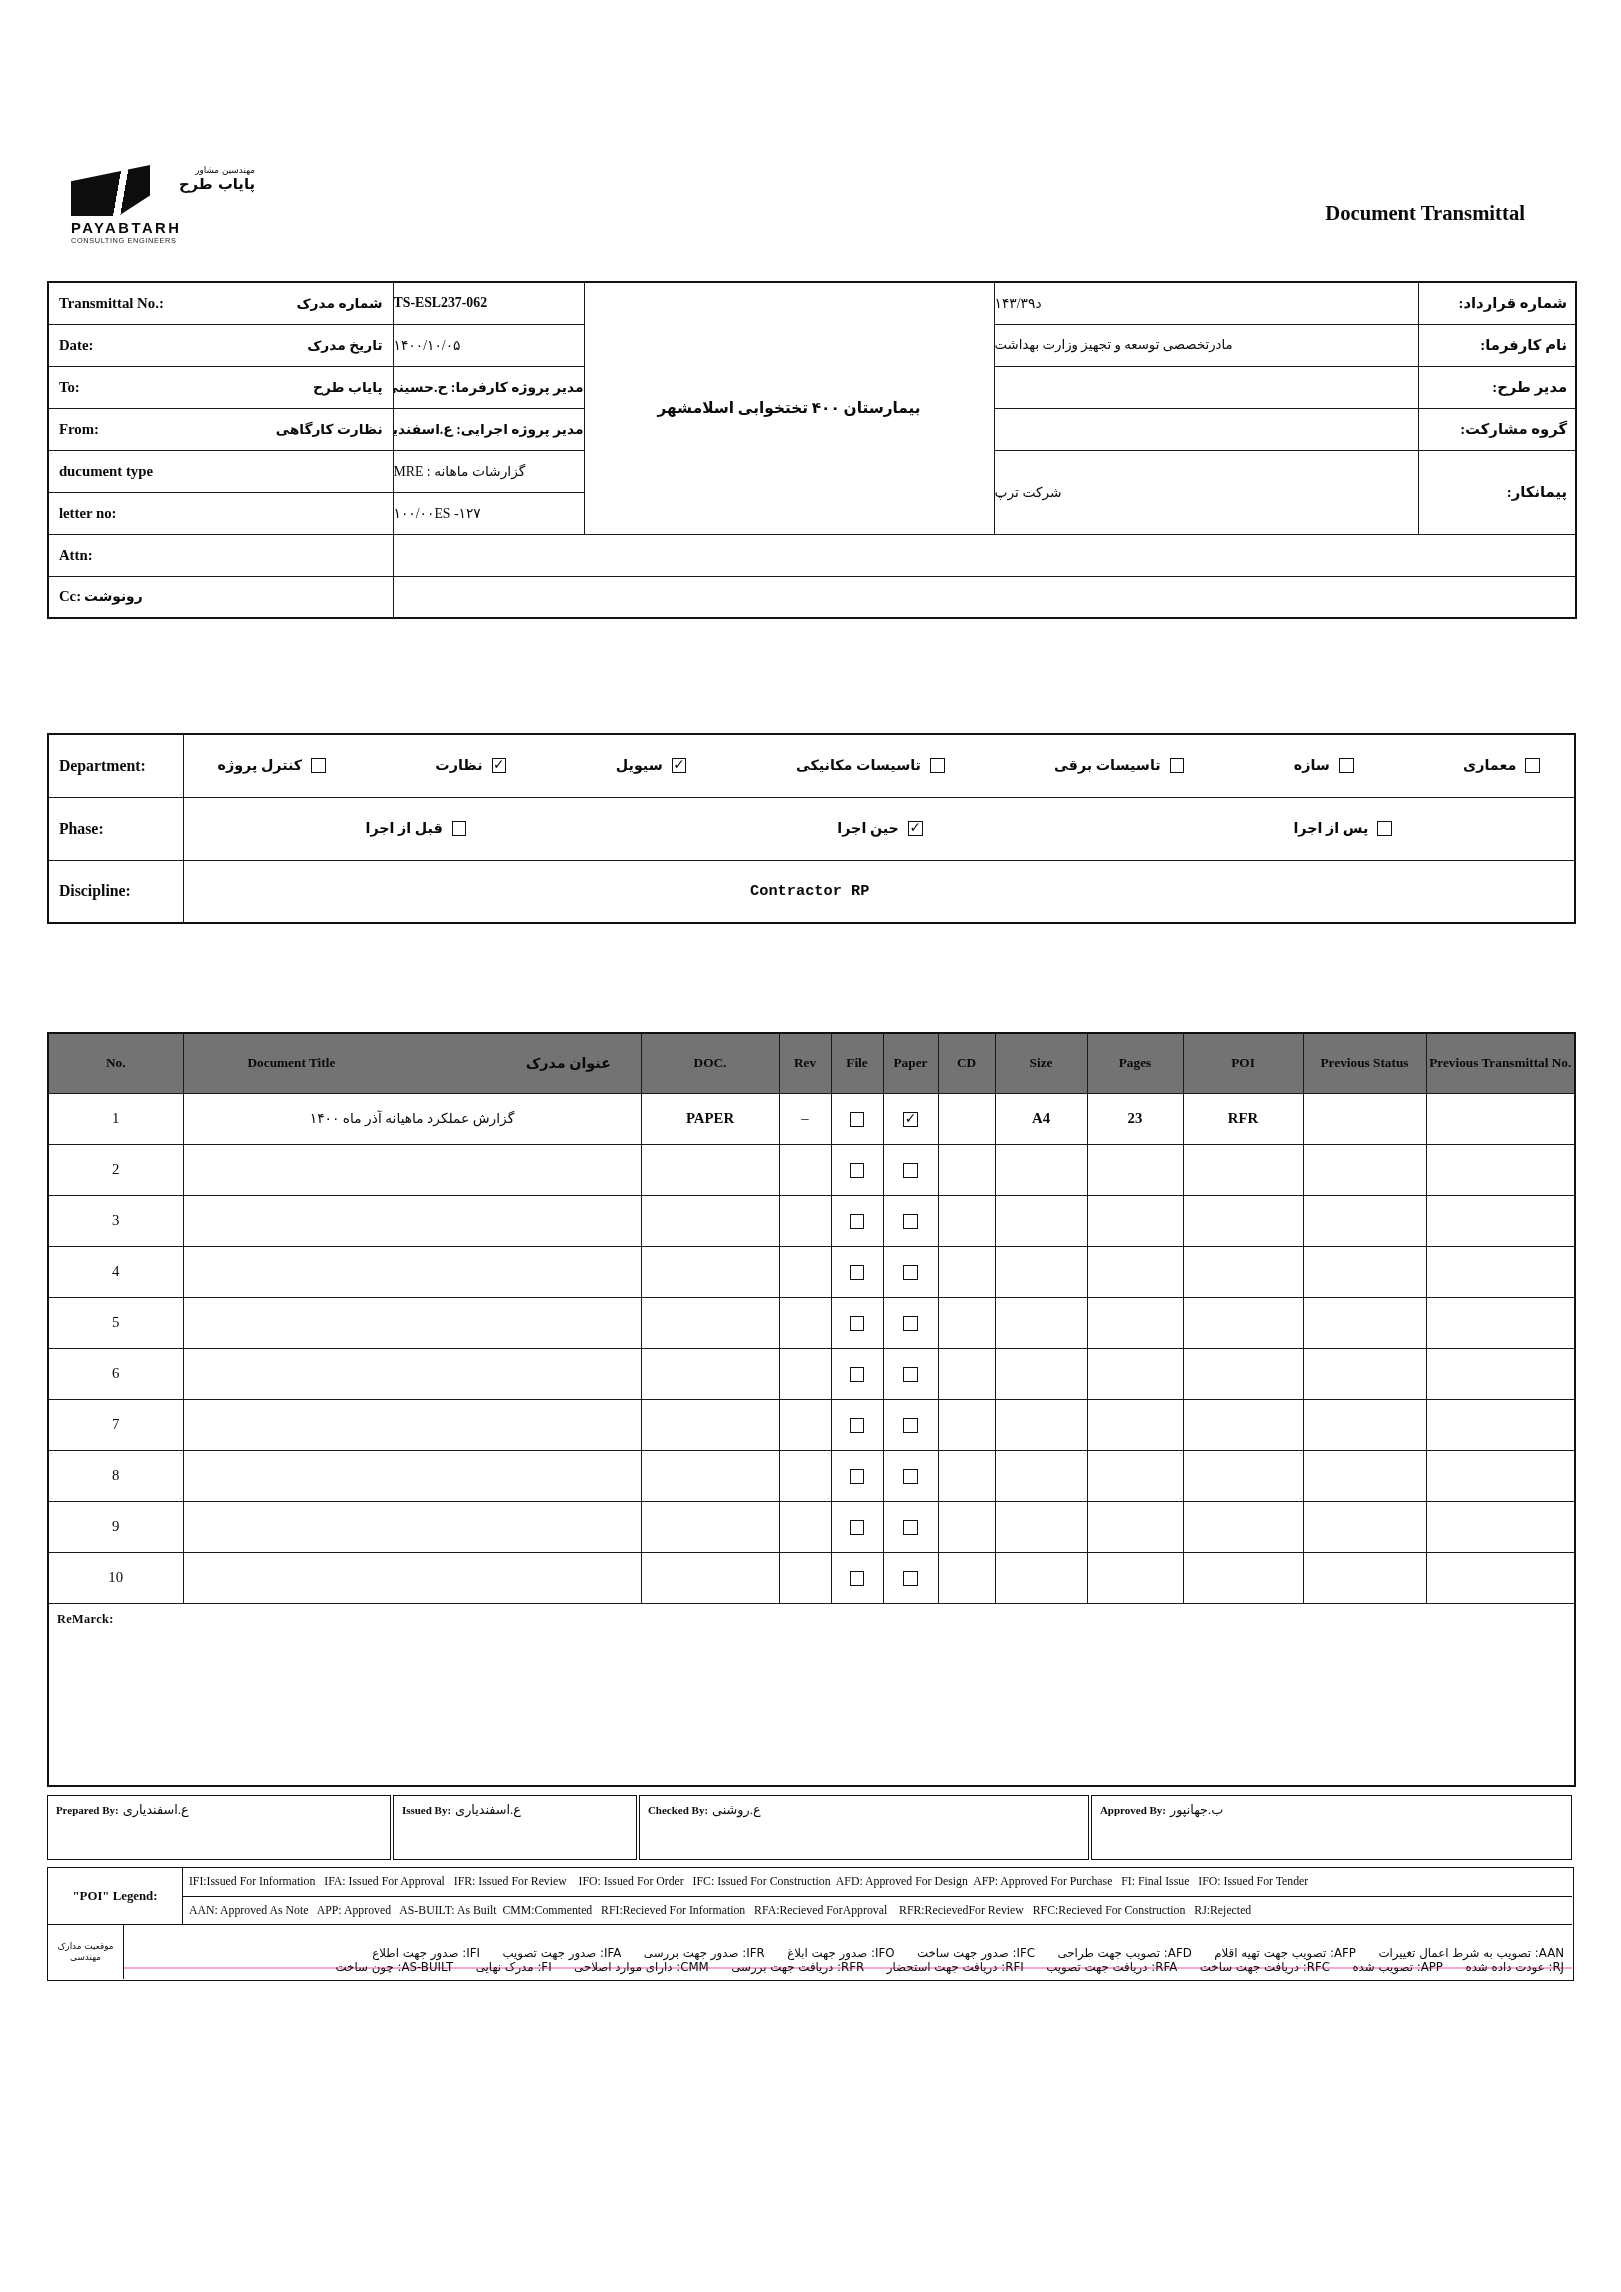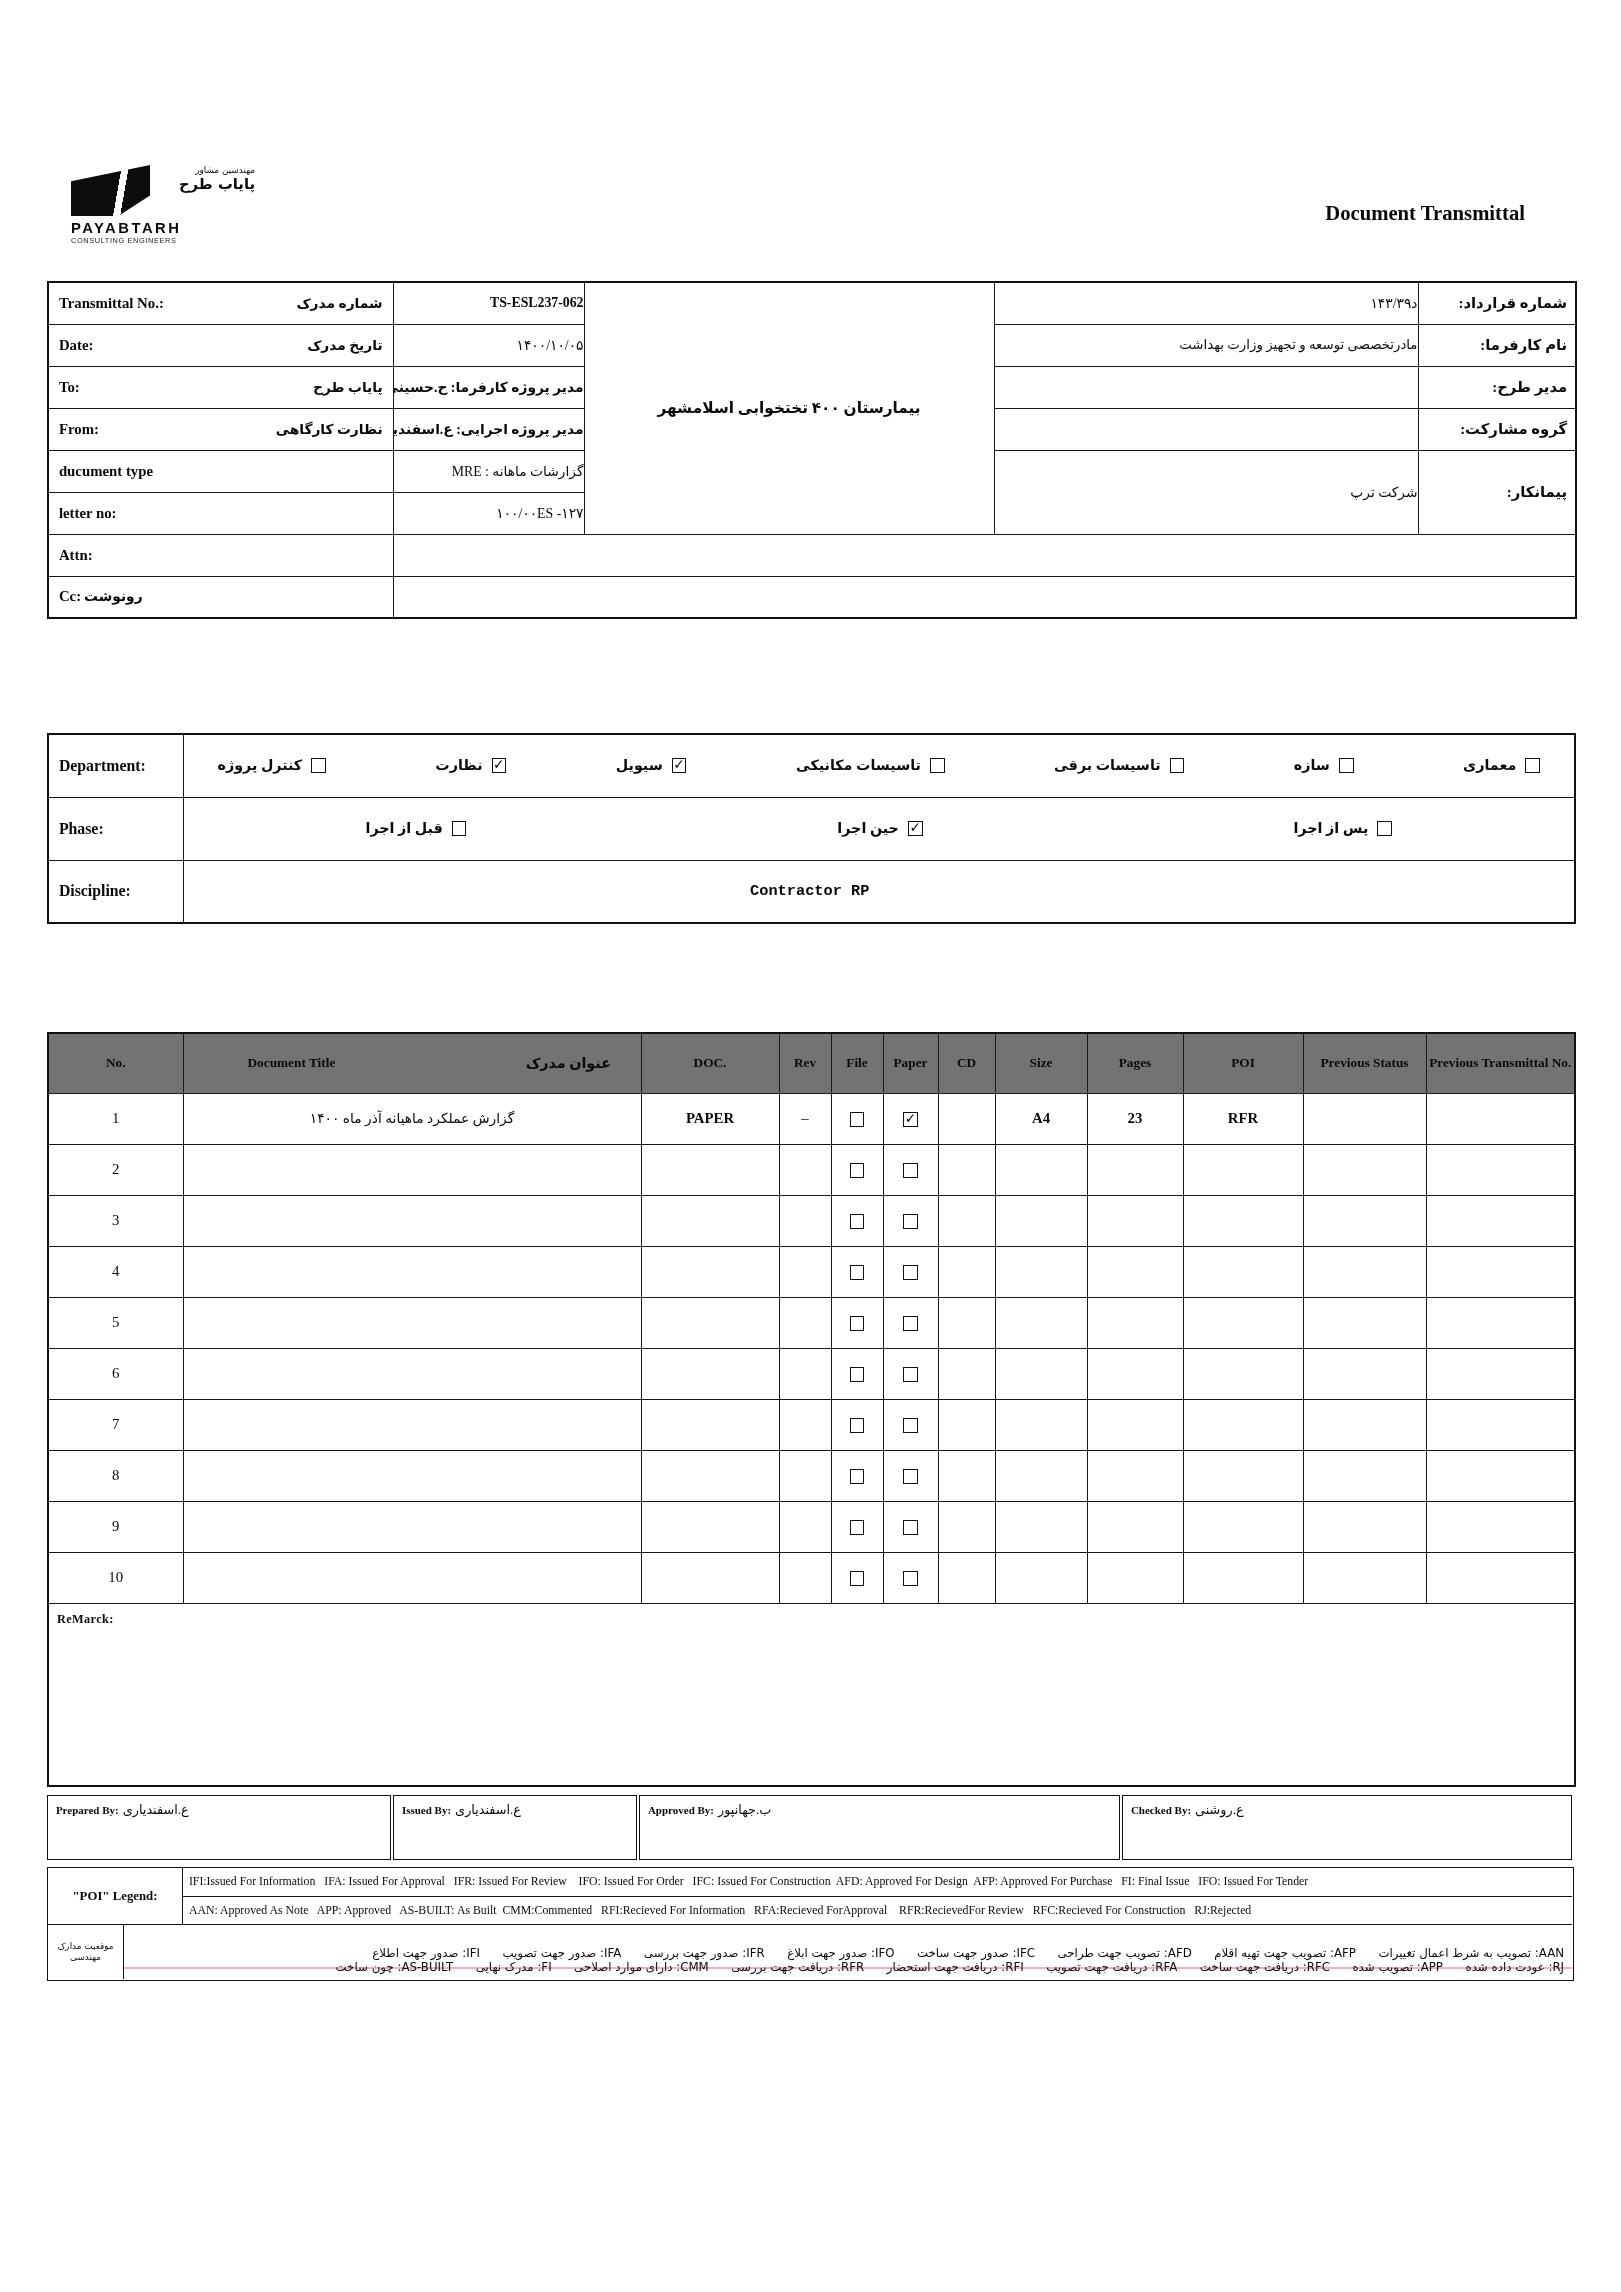--- a/index.html
+++ b/index.html
@@ -35,21 +35,21 @@
   .hdr, .dept, .main { border:2px solid #111; }
   .hdr td, .dept td, .main td, .main th { border:1.3px solid #1a1a1a; overflow:hidden; vertical-align:middle; }
 
   
   .hdr { position:absolute; left:47px; top:281px; width:1527px; }
   .hdr tr { height:42px; }
   .sp { display:flex; justify-content:space-between; align-items:center; height:100%; padding:0 9.9px; }
   .lp { display:flex; justify-content:flex-start; align-items:center; gap:3px; height:100%; padding:0 9.9px; }
   .hl  { font-weight:bold; font-size:14.8px; white-space:nowrap; }
   .hfa { font-weight:bold; font-size:13.8px; white-space:nowrap; }
-  .bc  { text-align:right; font-size:13.8px;margin-left:8px; }
+  .bc  { text-align:left; font-size:13.8px;margin-left:8px; }
   .bold { font-weight:bold; }
   .fa13 { font-size:13.3px; }
   .rl { text-align:right; font-weight:bold; font-size:14.8px; padding:0 7.9px; }
   .proj { text-align:center; }
   .projname { font-weight:bold; font-size:15.3px; }
 
   
   .dept { position:absolute; left:47px; top:733px; width:1527px; }
   .dept tr { height:63px; }
   .dl { font-weight:bold; font-size:15.8px; padding-left:9.9px; }
@@ -465,27 +465,27 @@
 
   <div class="sigs">
     <div class="sig" style="width:344px">
       <span class="sl">Prepared By:</span>
       <span class="sv">ع.اسفندیاری</span>
     </div>
     <div class="sig" style="width:244px">
       <span class="sl">Issued By:</span>
       <span class="sv">ع.اسفندیاری</span>
     </div>
+    <div class="sig" style="width:450px">
+      <span class="sl">Checked By:</span>
+      <span class="sv">ع.روشنی</span>
+    </div>
     <div class="sig" style="width:481px">
       <span class="sl">Approved By:</span>
       <span class="sv">ب.جهانپور</span>
-    </div>
-    <div class="sig" style="width:450px">
-      <span class="sl">Checked By:</span>
-      <span class="sv">ع.روشنی</span>
     </div>
   </div>
 
   <div class="legend">
     <div class="lg-title">"POI" Legend:</div>
     <div class="lg-r1 lg-en">IFI:Issued For Information   IFA: Issued For Approval   IFR: Issued For Review    IFO: Issued For Order   IFC: Issued For Construction  AFD: Approved For Design  AFP: Approved For Purchase   FI: Final Issue   IFO: Issued For Tender</div>
     <div class="lg-r2 lg-en">AAN: Approved As Note   APP: Approved   AS-BUILT: As Built  CMM:Commented   RFI:Recieved For Information   RFA:Recieved ForApproval    RFR:RecievedFor Review   RFC:Recieved For Construction   RJ:Rejected</div>
     <div class="lg-side">موقعیت مدارک مهندسی</div>
     <div class="lg-r3 lg-fa" dir="rtl">AAN: تصویب به شرط اعمال تغییرات      AFP: تصویب جهت تهیه اقلام      AFD: تصویب جهت طراحی      IFC: صدور جهت ساخت      IFO: صدور جهت ابلاغ      IFR: صدور جهت بررسی      IFA: صدور جهت تصویب      IFI: صدور جهت اطلاع</div>
     <div class="lg-r4 lg-fa" dir="rtl">RJ: عودت داده شده      APP: تصویب شده      RFC: دریافت جهت ساخت      RFA: دریافت جهت تصویب      RFI: دریافت جهت استحضار      RFR: دریافت جهت بررسی      CMM: دارای موارد اصلاحی      FI: مدرک نهایی      AS-BUILT: چون ساخت</div>

